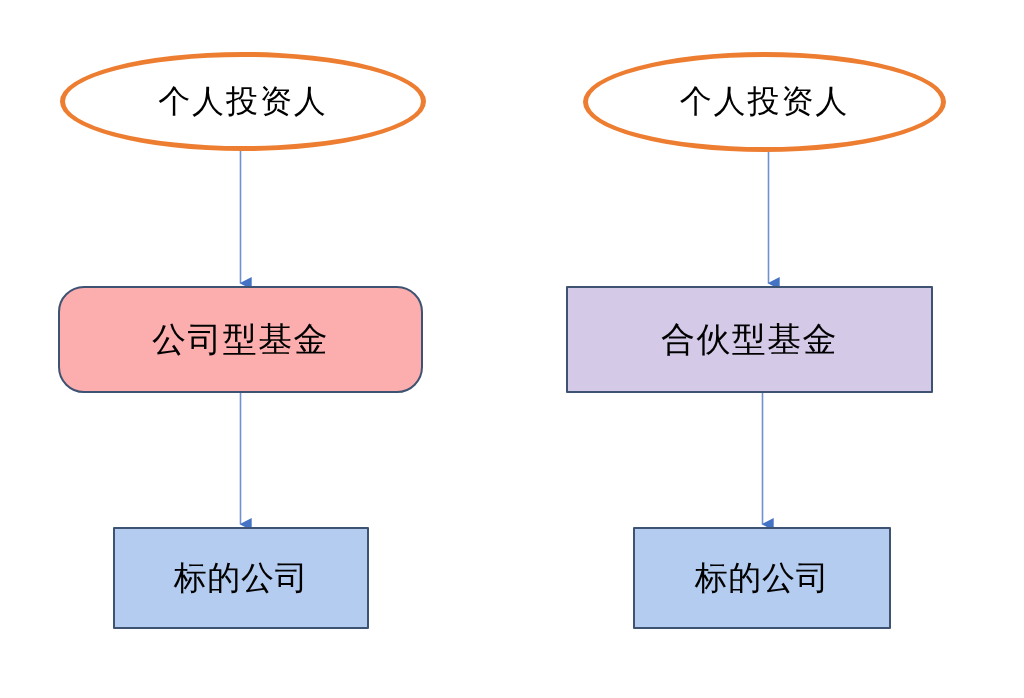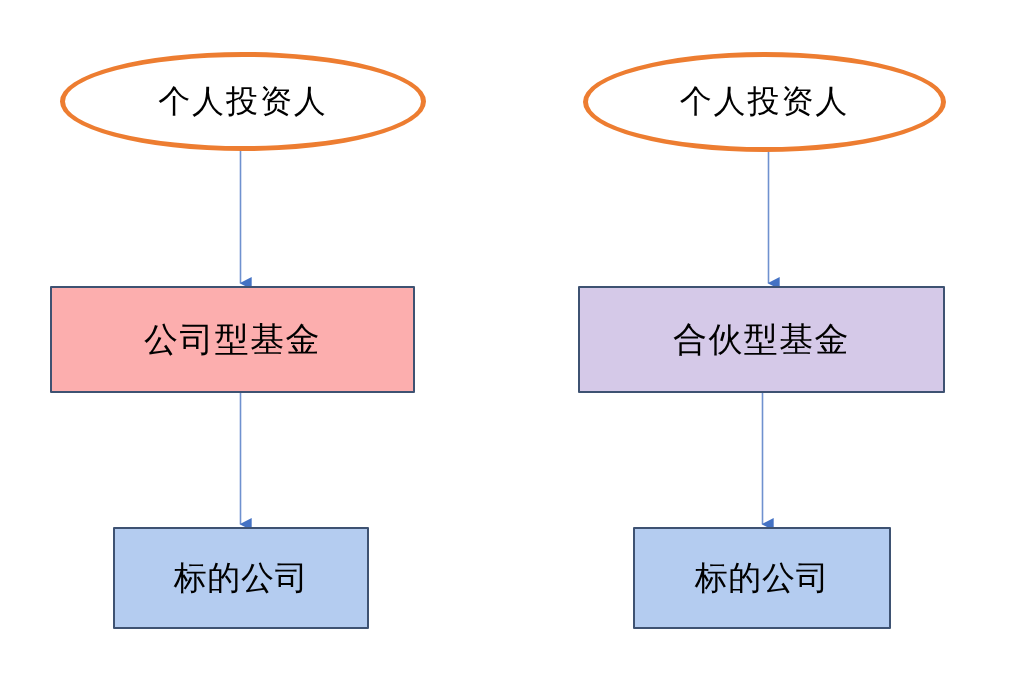--- a/index.html
+++ b/index.html
@@ -70,25 +70,25 @@
     font-family: Liberation Sans, sans-serif;
     letter-spacing: 0.02em;
     font-size: 33px;
   }
   .fill-pink   { background: #fcaeae; }
   .fill-purple { background: #d5c9e8; }
   .fill-blue   { background: #b4ccf0; }
 
   
   #node-investor-left { left: 60px;  top: 52px;  width: 366px; height: 99px; }
-  #node-corp-fund     { left: 50px;  top: 286px; width: 365px; height: 107px; }
+  #node-corp-fund     { left: 58px;  top: 286px; width: 365px; height: 107px; border-radius: 26px; }
   #node-target-left   { left: 113px; top: 527px; width: 256px; height: 102px; }
   
   #node-investor-right { left: 583px; top: 52px;  width: 363px; height: 100px; }
-  #node-lp-fund        { left: 578px; top: 286px; width: 367px; height: 107px; }
+  #node-lp-fund        { left: 566px; top: 286px; width: 367px; height: 107px; }
   #node-target-right   { left: 633px; top: 527px; width: 258px; height: 102px; }
 </style>
 </head>
 <body>
 
 <div id="canvas">
 
   <svg id="edge-layer" viewBox="0 0 1024 698" width="1024" height="698" xmlns="http://www.w3.org/2000/svg">
     <defs>
       <marker id="arrowhead" markerWidth="9" markerHeight="9" refX="4.1" refY="7.6" orient="auto" markerUnits="strokeWidth">

